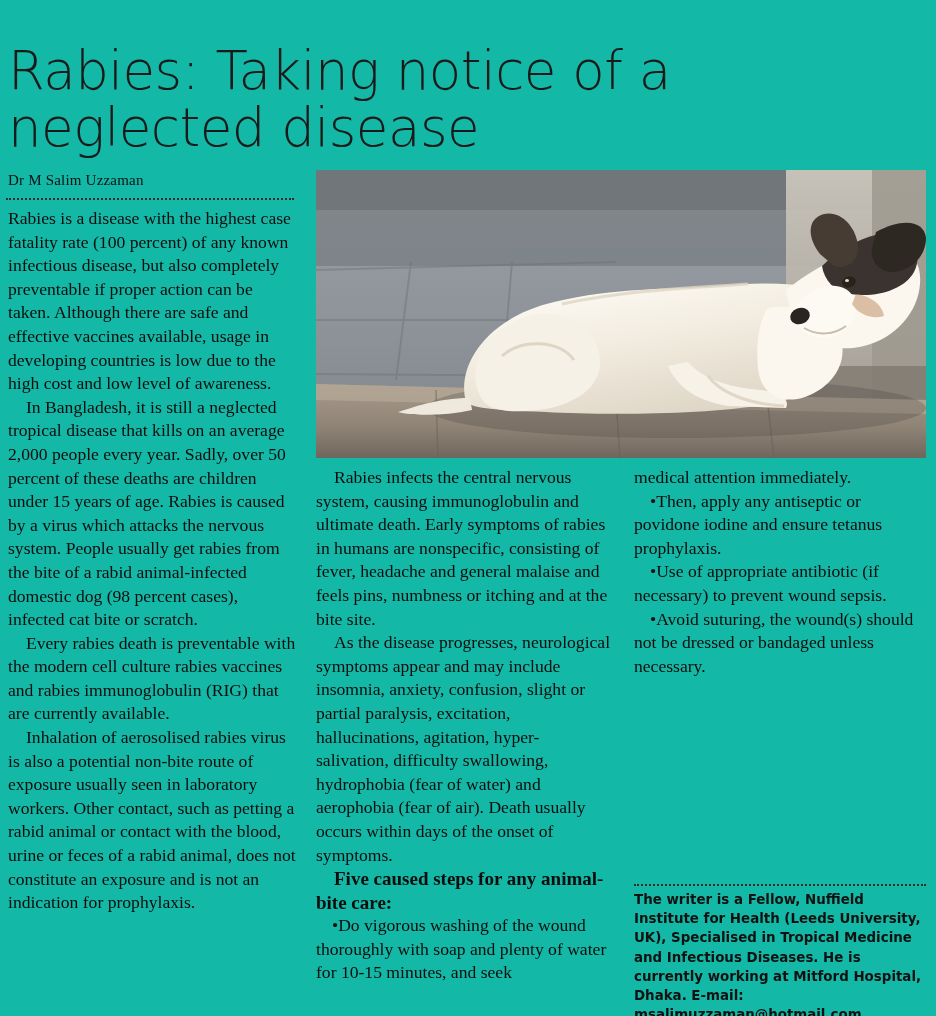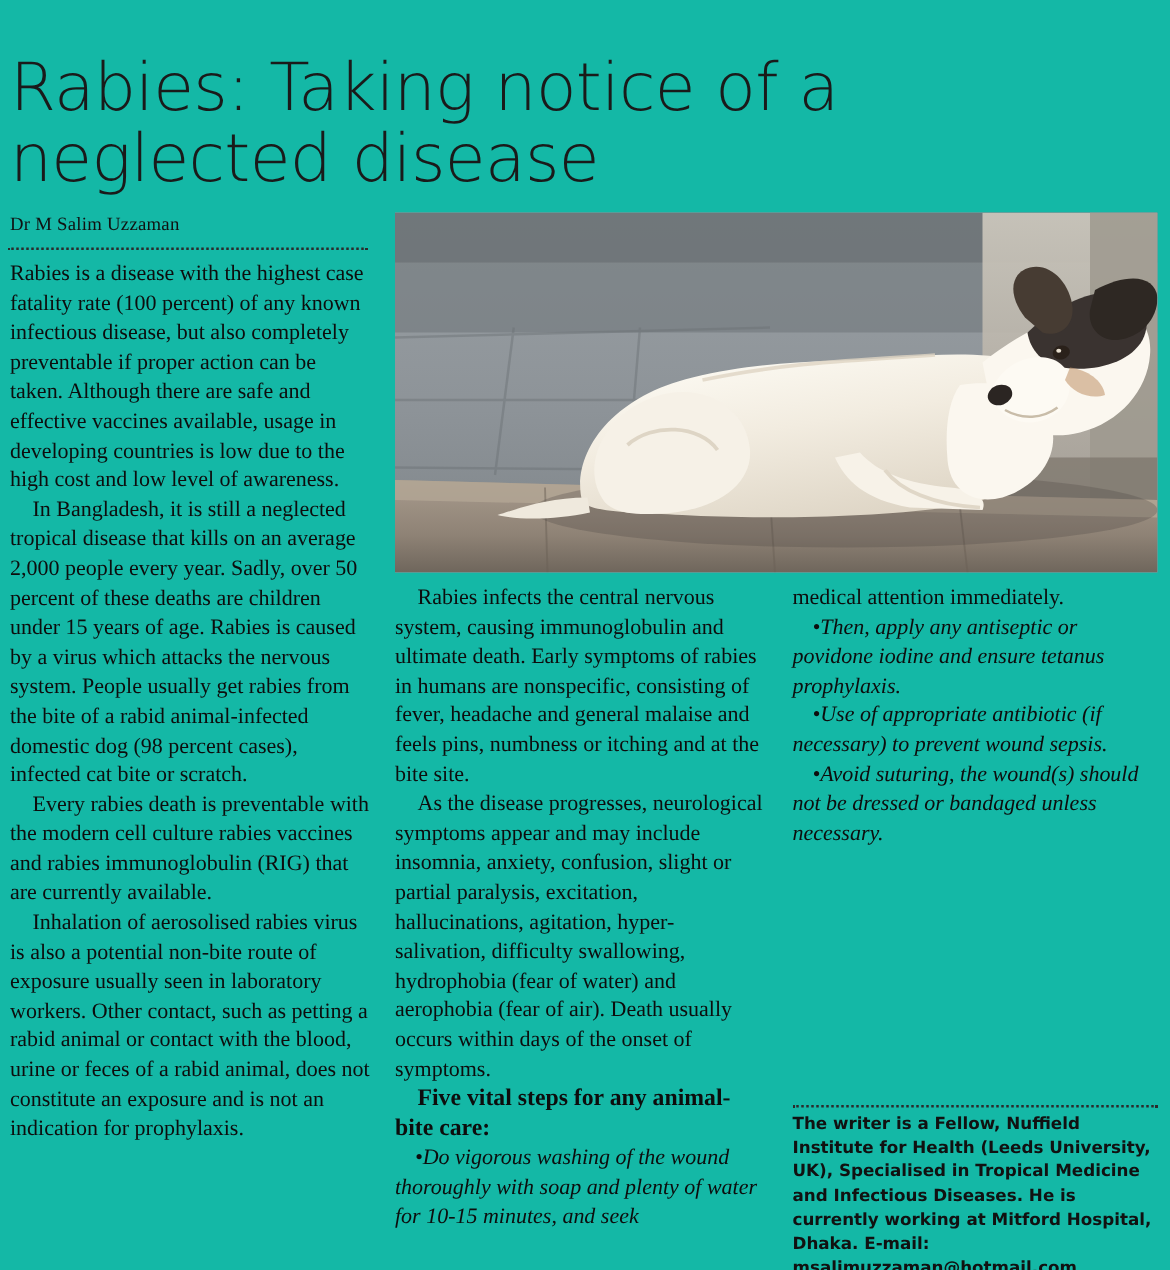--- a/index.html
+++ b/index.html
@@ -83,21 +83,20 @@
   }
   .col p {
     margin: 0;
     text-indent: 18px;
   }
   .col p.noindent {
     text-indent: 0;
   }
   .col p.bullet {
     text-indent: 16px;
-    font-style: italic;
   }
 
   #col1 { left: 8px;   top: 207px; width: 288px; }
   #col2 { left: 316px; top: 466px; width: 296px; }
   #col3 { left: 634px; top: 466px; width: 294px; }
 
   .subhead {
     font-family: "Liberation Serif", serif;
     font-weight: bold;
     font-size: 19px;
@@ -217,21 +216,21 @@
   <div class="col" id="col1">
     <p class="noindent">Rabies is a disease with the highest case fatality rate (100 percent) of any known infectious disease, but also completely preventable if proper action can be taken. Although there are safe and effective vaccines available, usage in developing countries is low due to the high cost and low level of awareness.</p>
     <p>In Bangladesh, it is still a neglected tropical disease that kills on an average 2,000 people every year. Sadly, over 50 percent of these deaths are children under 15 years of age. Rabies is caused by a virus which attacks the nervous system. People usually get rabies from the bite of a rabid animal-infected domestic dog (98 percent cases), infected cat bite or scratch.</p>
     <p>Every rabies death is preventable with the modern cell culture rabies vaccines and rabies immunoglobulin (RIG) that are currently available.</p>
     <p>Inhalation of aerosolised rabies virus is also a potential non-bite route of exposure usually seen in laboratory workers. Other contact, such as petting a rabid animal or contact with the blood, urine or feces of a rabid animal, does not constitute an exposure and is not an indication for prophylaxis.</p>
   </div>
 
   <div class="col" id="col2">
     <p>Rabies infects the central nervous system, causing immunoglobulin and ultimate death. Early symptoms of rabies in humans are nonspecific, consisting of fever, headache and general malaise and feels pins, numbness or itching and at the bite site.</p>
     <p>As the disease progresses, neurological symptoms appear and may include insomnia, anxiety, confusion, slight or partial paralysis, excitation, hallucinations, agitation, hyper-salivation, difficulty swallowing, hydrophobia (fear of water) and aerophobia (fear of air). Death usually occurs within days of the onset of symptoms.</p>
-    <p class="subhead">Five vital steps for any animal-bite care:</p>
+    <p class="subhead">Five caused steps for any animal-bite care:</p>
     <p class="bullet">•Do vigorous washing of the wound thoroughly with soap and plenty of water for 10-15 minutes, and seek</p>
   </div>
 
   <div class="col" id="col3">
     <p class="noindent">medical attention immediately.</p>
     <p class="bullet">•Then, apply any antiseptic or povidone iodine and ensure tetanus prophylaxis.</p>
     <p class="bullet">•Use of appropriate antibiotic (if necessary) to prevent wound sepsis.</p>
     <p class="bullet">•Avoid suturing, the wound(s) should not be dressed or bandaged unless necessary.</p>
   </div>
 

